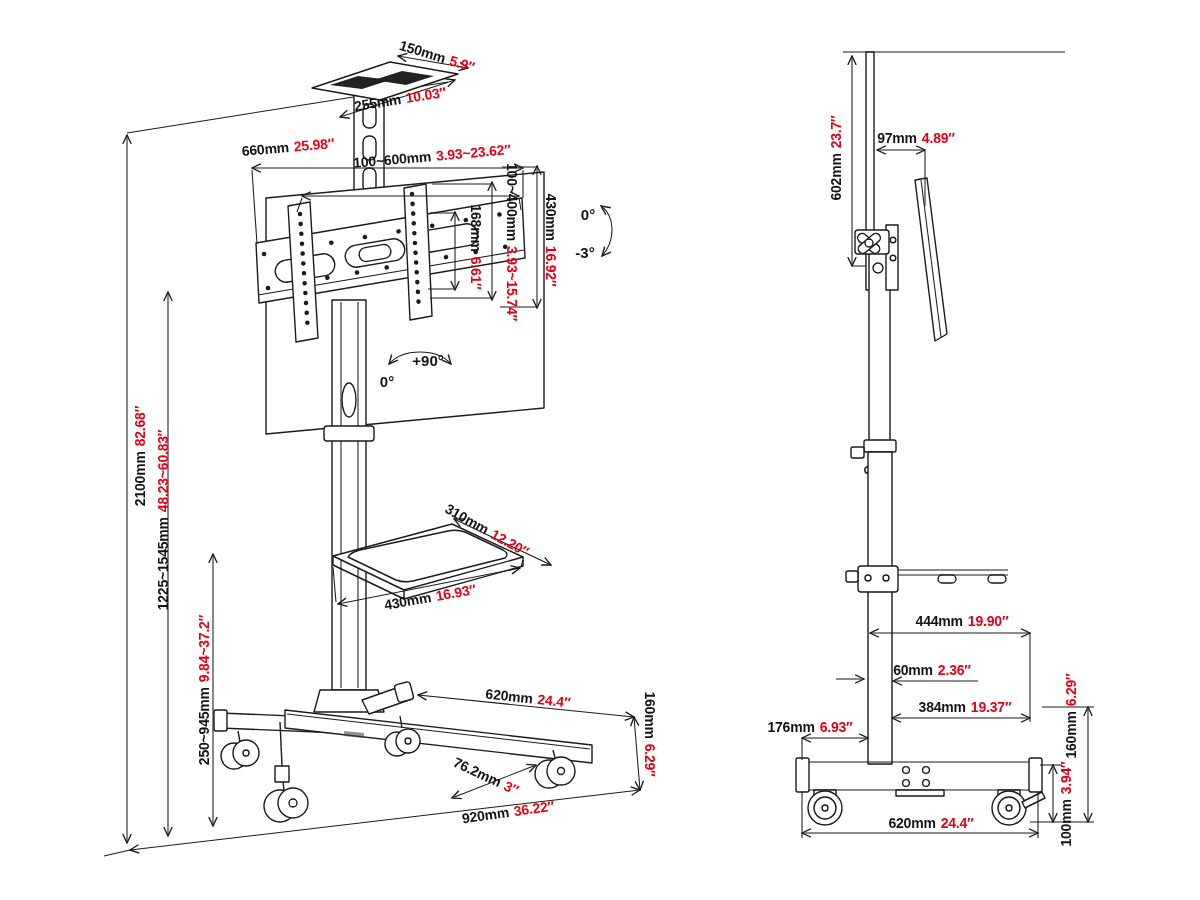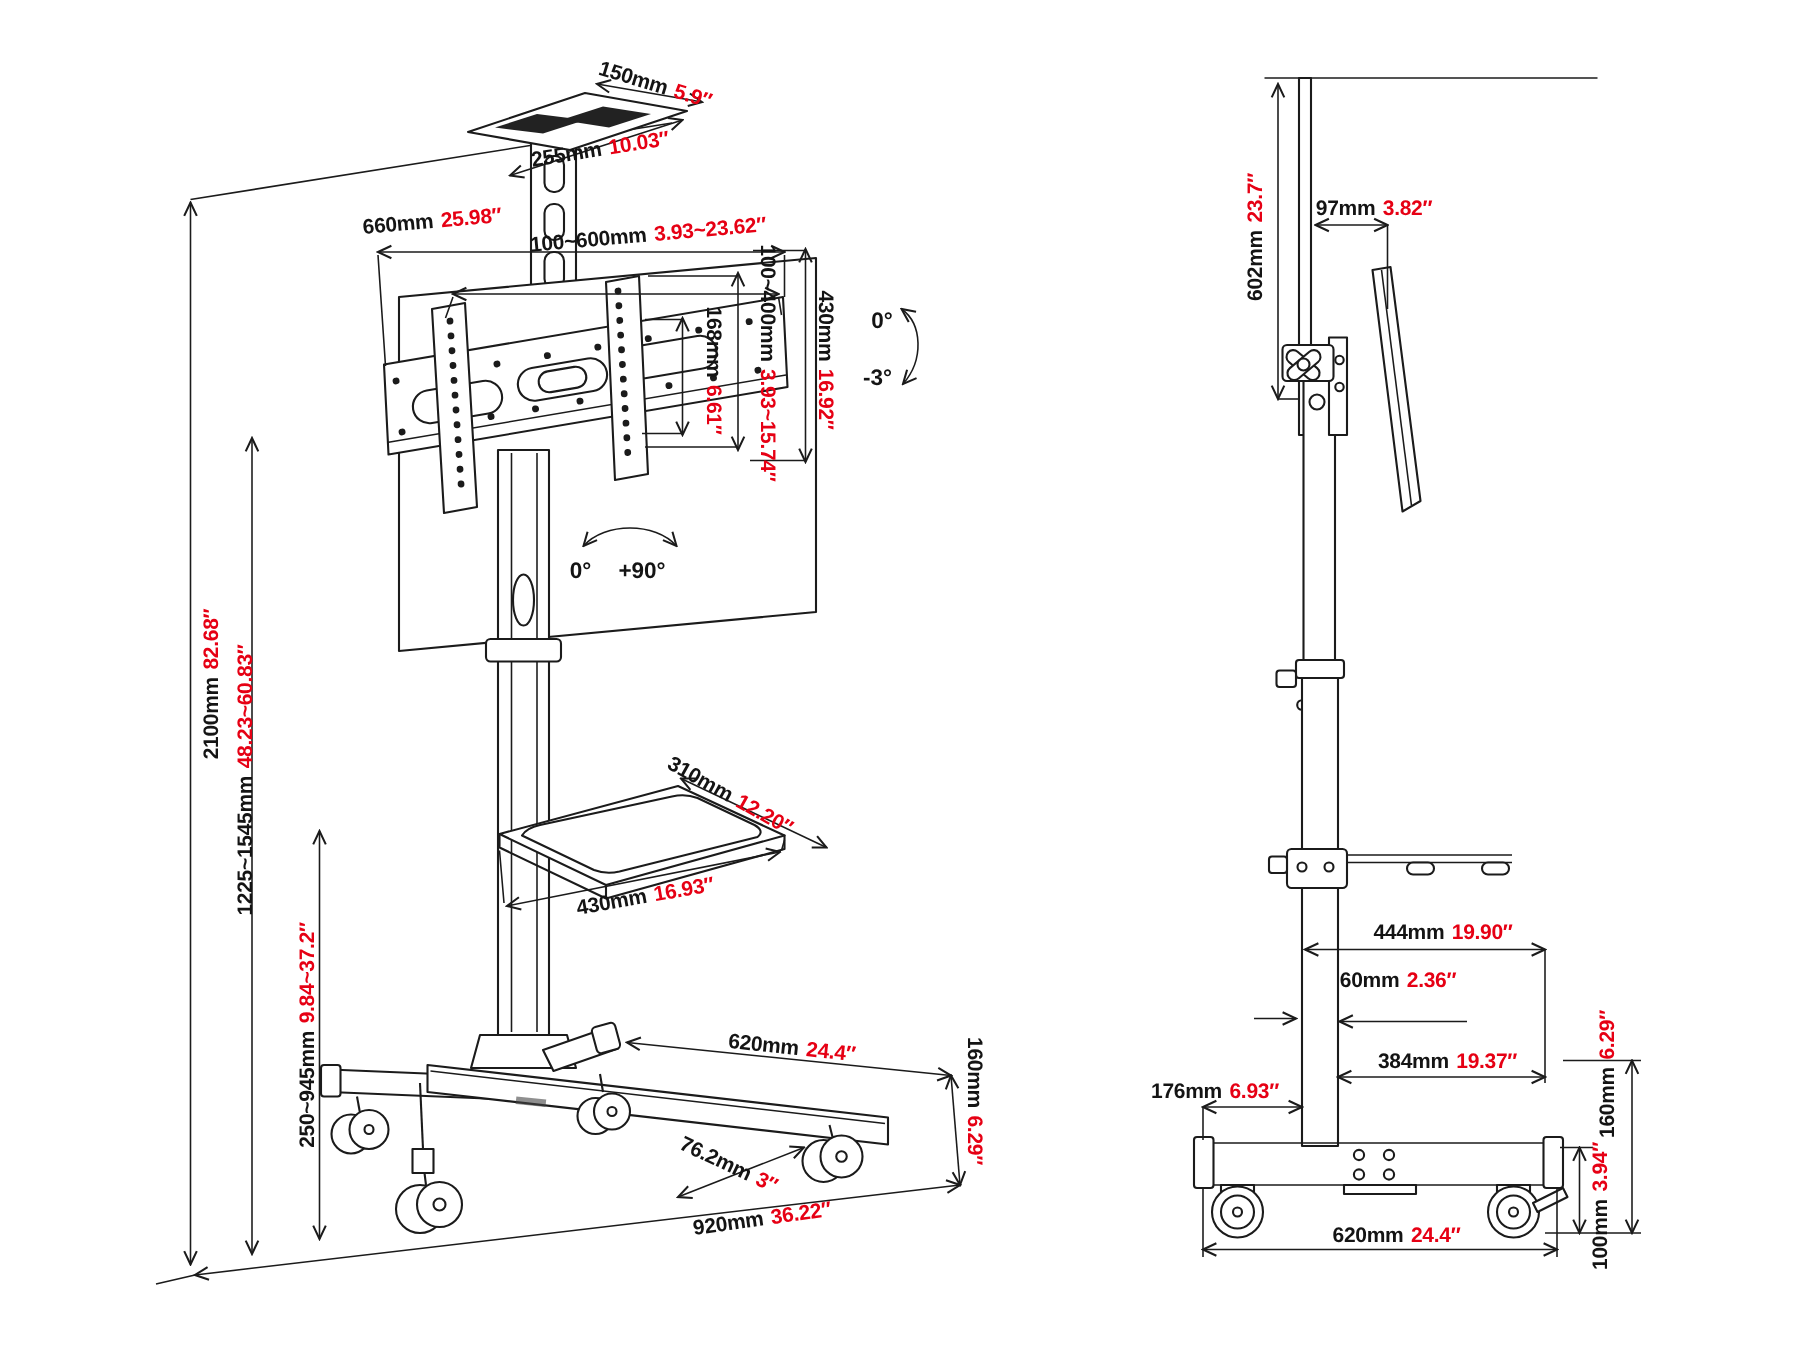--- a/index.html
+++ b/index.html
@@ -195,34 +195,34 @@
 <div class="dim" style="left:437px;top:56px;--r:17deg"><span class="mm">150mm</span><span class="in">5.9″</span></div>
 <div class="dim" style="left:400px;top:99px;--r:-9deg"><span class="mm">255mm</span><span class="in">10.03″</span></div>
 <div class="dim" style="left:288px;top:147px;--r:-5deg"><span class="mm">660mm</span><span class="in">25.98″</span></div>
 <div class="dim" style="left:432px;top:156px;--r:-5deg"><span class="mm">100~600mm</span><span class="in">3.93~23.62″</span></div>
 <div class="dim" style="left:476px;top:247px;--r:90deg"><span class="mm">168mm</span><span class="in">6.61″</span></div>
 <div class="dim" style="left:512px;top:242px;--r:90deg"><span class="mm">100~400mm</span><span class="in">3.93~15.74″</span></div>
 <div class="dim" style="left:551px;top:240px;--r:90deg"><span class="mm">430mm</span><span class="in">16.92″</span></div>
 <span class="ang" style="left:588px;top:214px">0°</span>
 <span class="ang" style="left:585px;top:252px">-3°</span>
 <span class="ang" style="left:387px;top:381px">0°</span>
-<span class="ang" style="left:428px;top:381px">+90°</span>
+<span class="ang" style="left:428px;top:360px">+90°</span>
 <div class="dim" style="left:140px;top:456px;--r:-90deg"><span class="mm">2100mm</span><span class="in">82.68″</span></div>
 <div class="dim" style="left:163px;top:520px;--r:-90deg"><span class="mm">1225~1545mm</span><span class="in">48.23~60.83″</span></div>
 <div class="dim" style="left:204px;top:690px;--r:-90deg"><span class="mm">250~945mm</span><span class="in">9.84~37.2″</span></div>
 <div class="dim" style="left:487px;top:530px;--r:29deg"><span class="mm">310mm</span><span class="in">12.20″</span></div>
 <div class="dim" style="left:430px;top:597px;--r:-10deg"><span class="mm">430mm</span><span class="in">16.93″</span></div>
 <div class="dim" style="left:528px;top:698px;--r:6deg"><span class="mm">620mm</span><span class="in">24.4″</span></div>
 <div class="dim" style="left:650px;top:734px;--r:90deg"><span class="mm">160mm</span><span class="in">6.29″</span></div>
 <div class="dim" style="left:486px;top:776px;--r:25deg"><span class="mm">76.2mm</span><span class="in">3″</span></div>
 <div class="dim" style="left:508px;top:812px;--r:-8deg"><span class="mm">920mm</span><span class="in">36.22″</span></div>
 
 <div class="dim" style="left:836px;top:158px;--r:-90deg"><span class="mm">602mm</span><span class="in">23.7″</span></div>
-<div class="dim" style="left:916px;top:138px"><span class="mm">97mm</span><span class="in">3.82″</span></div>
+<div class="dim" style="left:916px;top:138px"><span class="mm">97mm</span><span class="in">4.89″</span></div>
 <div class="dim" style="left:962px;top:621px"><span class="mm">444mm</span><span class="in">19.90″</span></div>
-<div class="dim" style="left:932px;top:653px"><span class="mm">60mm</span><span class="in">2.36″</span></div>
+<div class="dim" style="left:932px;top:670px"><span class="mm">60mm</span><span class="in">2.36″</span></div>
 <div class="dim" style="left:965px;top:707px"><span class="mm">384mm</span><span class="in">19.37″</span></div>
 <div class="dim" style="left:810px;top:727px"><span class="mm">176mm</span><span class="in">6.93″</span></div>
 <div class="dim" style="left:1071px;top:716px;--r:-90deg"><span class="mm">160mm</span><span class="in">6.29″</span></div>
 <div class="dim" style="left:1066px;top:804px;--r:-90deg"><span class="mm">100mm</span><span class="in">3.94″</span></div>
 <div class="dim" style="left:931px;top:823px"><span class="mm">620mm</span><span class="in">24.4″</span></div>
 
 </div>
 
 </body></html>

